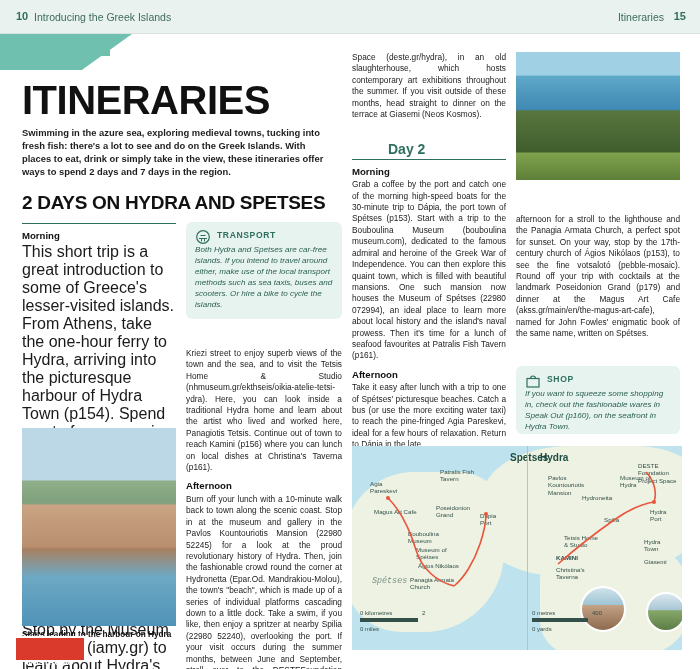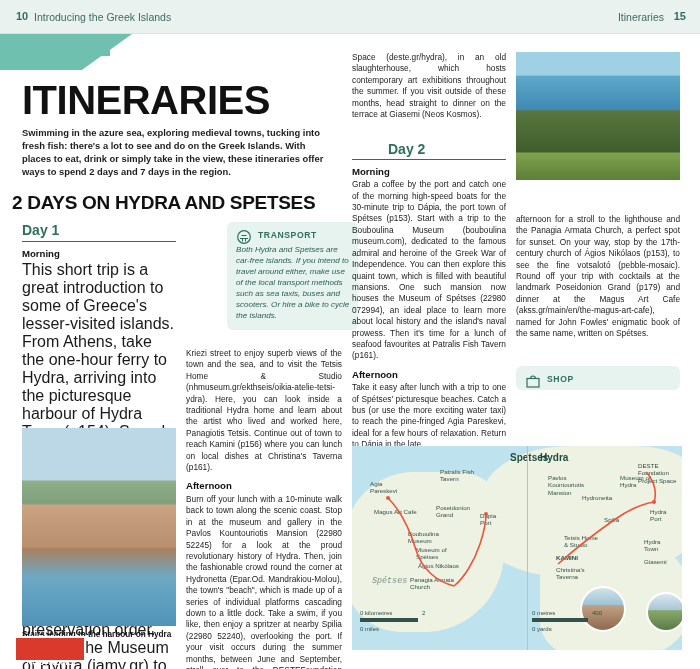--- a/index.html
+++ b/index.html
@@ -58,38 +58,38 @@
     position:absolute; left:22px; top:78px;
     font-size:40px; letter-spacing:-0.5px;
     font-weight:bold; color:#111; margin:0;
     font-family:"Liberation Sans", sans-serif;
   }
   .intro {
     position:absolute; left:22px; top:126px; width:310px;
     font-size:9.4px; line-height:13px; color:#1d1d1d; font-weight:bold;
   }
   h2.section {
-    position:absolute; left:12px; top:192px;
+    position:absolute; left:22px; top:192px;
     font-size:19px; font-weight:bold; color:#111; margin:0;
     letter-spacing:-0.3px;
   }
   .day-head {
     font-size:14px; font-weight:bold; color:#2f6f5f; margin:0 0 3px 0;
   }
   .day-rule { border-bottom:1.4px solid #2f6f5f; width:100%; margin:1px 0 6px 0; }
   .sub { font-size:9.6px; font-weight:bold; color:#111; margin:6px 0 2px 0; }
   .sub.first { margin-top:0; }
   p.body { margin:0 0 7px 0; }
 
   .day1wrap { position:absolute; left:22px; top:222px; width:154px; }
 
   
   .infobox {
-    position:absolute; left:186px; top:222px; width:131px;
-    background:#e6f3ef; border-radius:6px; padding:8px 6px 9px 9px;margin-left:41px;
+    position:absolute; left:186px; top:222px; width:156px;
+    background:#e6f3ef; border-radius:6px; padding:8px 6px 9px 9px;
   }
   .infobox .ib-title {
     font-size:8.6px; font-weight:bold; color:#2f6f5f; letter-spacing:0.6px;
     margin:0 0 4px 22px;
   }
   .infobox .ib-body { font-size:8.1px; line-height:11px; color:#2c6053; font-style:italic; }
   .infobox .ib-icon {
     position:absolute; left:9px; top:8px; width:16px; height:14px;
   }
   .shopbox {
@@ -178,21 +178,20 @@
   </div>
 
   <div class="teal-strip"></div>
   <div class="teal-corner"></div>
 
   <h1 class="title">ITINERARIES</h1>
   <div class="intro">Swimming in the azure sea, exploring medieval towns, tucking into fresh fish: there's a lot to see and do on the Greek Islands. With places to eat, drink or simply take in the view, these itineraries offer ways to spend 2 days and 7 days in the region.</div>
   <h2 class="section">2 DAYS ON HYDRA AND SPETSES</h2>
 
   <div class="day1wrap">
-    <div class="day-head">Day 1</div>
     <div class="day-rule"></div>
     <div class="sub first">Morning</div>
     <p class="body">This short trip is a great introduction to some of Greece's lesser-visited islands. From Athens, take the one-hour ferry to Hydra, arriving into the picturesque harbour of Hydra Town (p154). Spend most of your morning on a walking tour of the winding alleys and streets that make up this charming place, which has retained its historic architectural style thanks to a government preservation order. Stop by the Museum of Hydra (iamy.gr) to learn about Hydra's role in the Greek War of Independence (p10). Head up</p>
   </div>
 
   <div class="infobox">
     <span class="ib-icon">
       <svg width="16" height="14" viewBox="0 0 16 14">
           <circle cx="8" cy="7" r="6.3" fill="none" stroke="#2f6f5f" stroke-width="1.2"></circle>
           <path d="M4 8.5h8M5.5 5.5h5M6.5 8.5v3M9.5 8.5v3" stroke="#2f6f5f" stroke-width="1" fill="none"></path>
@@ -225,20 +224,21 @@
   </div>
 
   <div class="shopbox">
     <span class="ib-icon">
       <svg width="16" height="14" viewBox="0 0 16 14">
           <rect x="2" y="4.5" width="12" height="8.5" fill="none" stroke="#2f6f5f" stroke-width="1.2"></rect>
           <path d="M5.5 4.5a2.5 2.5 0 0 1 5 0" fill="none" stroke="#2f6f5f" stroke-width="1.2"></path>
         </svg>
     </span>
     <div class="ib-title">SHOP</div>
+    <div class="ib-body">If you want to squeeze some shopping in, check out the fashionable wares in Speak Out (p160), on the seafront in Hydra Town.</div>
   </div>
 
   <div class="photo photo-hydra"></div>
   <div class="caption cap-hydra">Stairs leading to the harbour on Hydra</div>
 
   <div class="map">
     <div class="land land1"></div>
     <div class="land land2"></div>
     <div class="land land3"></div>
 

